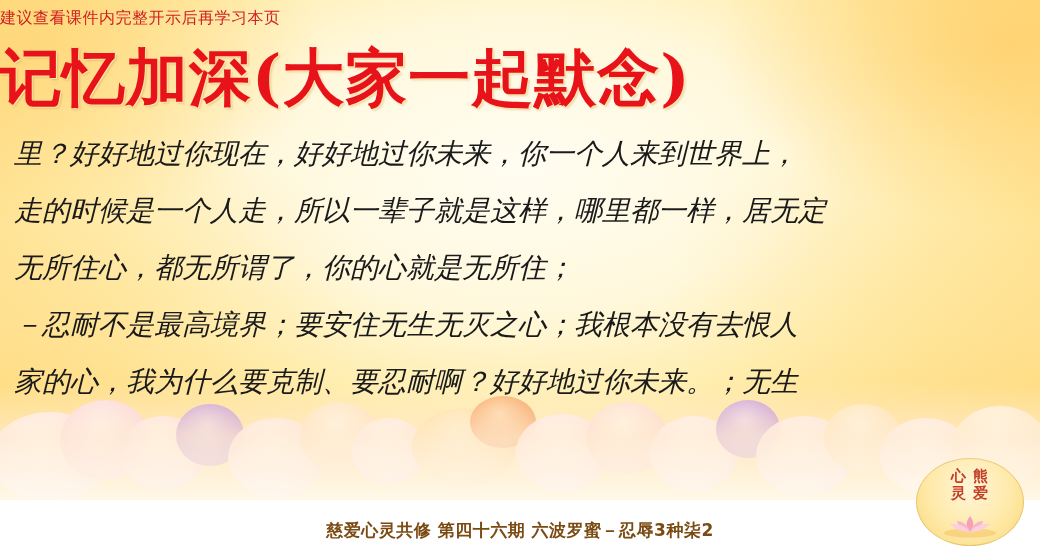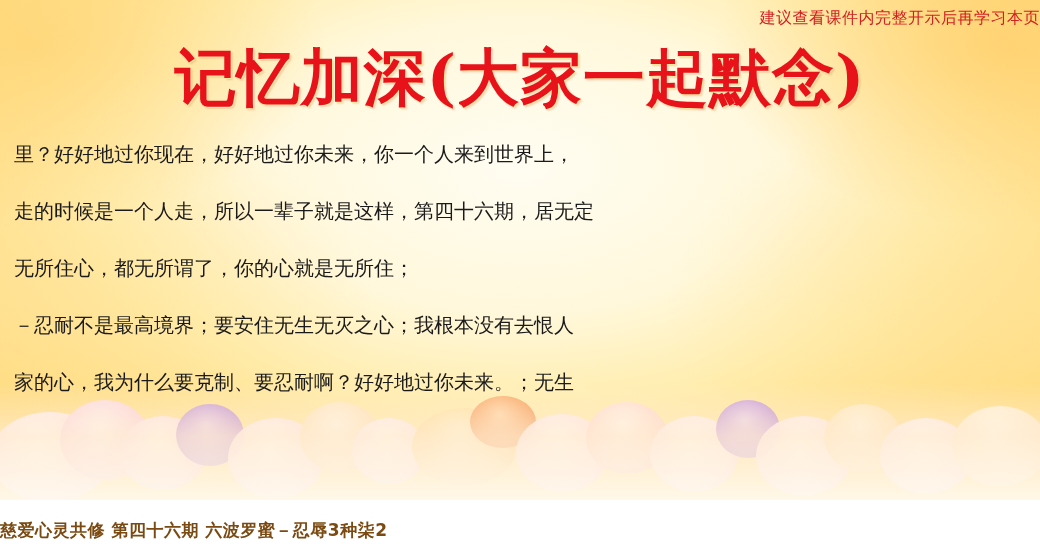--- a/index.html
+++ b/index.html
@@ -32,59 +32,60 @@
       radial-gradient(ellipse 520px 300px at 0% 55%, rgba(255,226,150,0.7) 0%, rgba(255,226,150,0) 72%),
       radial-gradient(ellipse 520px 300px at 100% 55%, rgba(255,226,150,0.7) 0%, rgba(255,226,150,0) 72%);
     pointer-events: none;
   }
 
   .note-line {
     position: absolute;
     top: 8px;
     left: 0;
     width: 100%;
-    text-align: right;
+    text-align: left;
     font-family: "DejaVu Sans", "Liberation Sans", sans-serif;
     font-size: 16px;
     color: #d02020;
     letter-spacing: 0.5px;
     z-index: 6;
   }
 
   .title {
     position: absolute;
     top: 36px;
     left: 0;
     width: 100%;
-    text-align: center;
+    text-align: left;
     font-family: "DejaVu Serif", "Liberation Serif", serif;
     font-size: 62px;
     font-weight: bold;
     color: #e8121a;
     letter-spacing: 1px;
     text-shadow: 1px 1px 0 #ffe7a0, 2px 2px 2px rgba(120,60,0,0.18);
     z-index: 6;
     white-space: nowrap;
   }
 
   .body-text {
     position: absolute;
     top: 128px;
     left: 14px;
     width: 1012px;
     z-index: 6;
   }
   .body-text p {
     margin: 0 0 5px 0;
     font-family: "DejaVu Serif", "Liberation Serif", serif;
-    font-size: 20px;
+    font-size: 28px;
     line-height: 52px;
     color: #1a1a1a;
     white-space: nowrap;
     letter-spacing: 0px;
+    font-style: italic;
   }
 
   
   .flower-band {
     position: absolute;
     left: 0;
     bottom: 52px;
     width: 1040px;
     height: 120px;
     z-index: 4;
@@ -109,20 +110,21 @@
     width: 1040px;
     height: 54px;
     background: #ffffff;
     z-index: 7;
   }
   .footer-text {
     position: absolute;
     left: 0;
     bottom: 12px;
     width: 1040px;
+    text-align: center;
     font-family: "DejaVu Sans", "Liberation Sans", sans-serif;
     font-size: 17px;
     font-weight: bold;
     color: #7a4a12;
     z-index: 9;
     letter-spacing: 0.5px;
   }
 
   .logo {
     position: absolute;
@@ -167,21 +169,21 @@
 <body>
 
 <div id="slide">
 
   <div class="note-line">建议查看课件内完整开示后再学习本页</div>
 
   <div class="title">记忆加深(大家一起默念)</div>
 
   <div class="body-text">
     <p>里？好好地过你现在，好好地过你未来，你一个人来到世界上，</p>
-    <p>走的时候是一个人走，所以一辈子就是这样，第四十六期，居无定</p>
+    <p>走的时候是一个人走，所以一辈子就是这样，哪里都一样，居无定</p>
     <p>无所住心，都无所谓了，你的心就是无所住；</p>
     <p>－忍耐不是最高境界；要安住无生无灭之心；我根本没有去恨人</p>
     <p>家的心，我为什么要克制、要忍耐啊？好好地过你未来。；无生</p>
   </div>
 
   <div class="flower-band">
     <div class="blob" style="left:-10px; top:30px; width:120px; height:90px; background:radial-gradient(circle at 40% 35%, #ffffff 0%, #ffe3ef 55%, #f9b9d4 100%);"></div>
     <div class="blob" style="left:60px; top:18px; width:90px; height:80px; background:radial-gradient(circle at 45% 35%, #fff6fa 0%, #fcd0e2 60%, #f3a6c7 100%);"></div>
     <div class="blob" style="left:120px; top:34px; width:86px; height:74px; background:radial-gradient(circle at 45% 35%, #ffffff 0%, #ffd9e8 60%, #ef9ec3 100%);"></div>
     <div class="blob" style="left:176px; top:22px; width:68px; height:62px; background:radial-gradient(circle at 45% 35%, #e5c7ef 0%, #b887d8 60%, #8b4fb5 100%);"></div>
@@ -197,14 +199,29 @@
     <div class="blob" style="left:756px; top:34px; width:96px; height:80px; background:radial-gradient(circle at 45% 35%, #ffffff 0%, #ffe2ee 60%, #f3a8cb 100%);"></div>
     <div class="blob" style="left:824px; top:22px; width:78px; height:68px; background:radial-gradient(circle at 45% 35%, #fff8e8 0%, #ffe3b4 60%, #f7c478 100%);"></div>
     <div class="blob" style="left:880px; top:36px; width:92px; height:76px; background:radial-gradient(circle at 45% 35%, #ffffff 0%, #ffe8f2 60%, #f4aecd 100%);"></div>
     <div class="blob" style="left:952px; top:24px; width:96px; height:80px; background:radial-gradient(circle at 45% 35%, #fffdf6 0%, #ffeccf 60%, #f9cf95 100%);"></div>
     <div class="haze"></div>
   </div>
 
   <div class="footer-bar"></div>
   <div class="footer-text">慈爱心灵共修 第四十六期  六波罗蜜－忍辱3种柒2</div>
 
+  <div class="logo">
+    <div class="logo-oval"></div>
+    <div class="logo-cn">
+      <div>心 熊</div>
+      <div>灵 爱</div>
+    </div>
+    <svg class="logo-lotus" viewBox="0 0 62 26">
+      <ellipse cx="31" cy="21" rx="26" ry="4.5" fill="#f3c66a" opacity="0.6"></ellipse>
+      <path d="M31 4 C27 9 26 15 31 20 C36 15 35 9 31 4 Z" fill="#f6a0b8"></path>
+      <path d="M31 20 C24 19 19 15 18 9 C24 9 29 13 31 20 Z" fill="#f7b7c9"></path>
+      <path d="M31 20 C38 19 43 15 44 9 C38 9 33 13 31 20 Z" fill="#f7b7c9"></path>
+      <path d="M31 20 C23 20 15 17 11 12 C18 11 27 14 31 20 Z" fill="#fbd0dc"></path>
+      <path d="M31 20 C39 20 47 17 51 12 C44 11 35 14 31 20 Z" fill="#fbd0dc"></path>
+    </svg>
+  </div>
 
 </div>
 
 </body></html>

